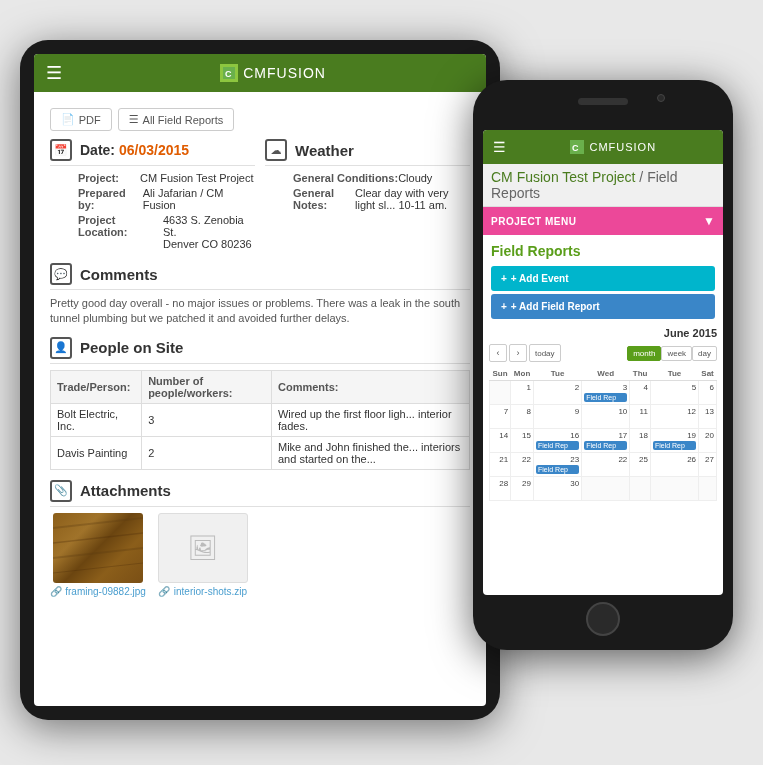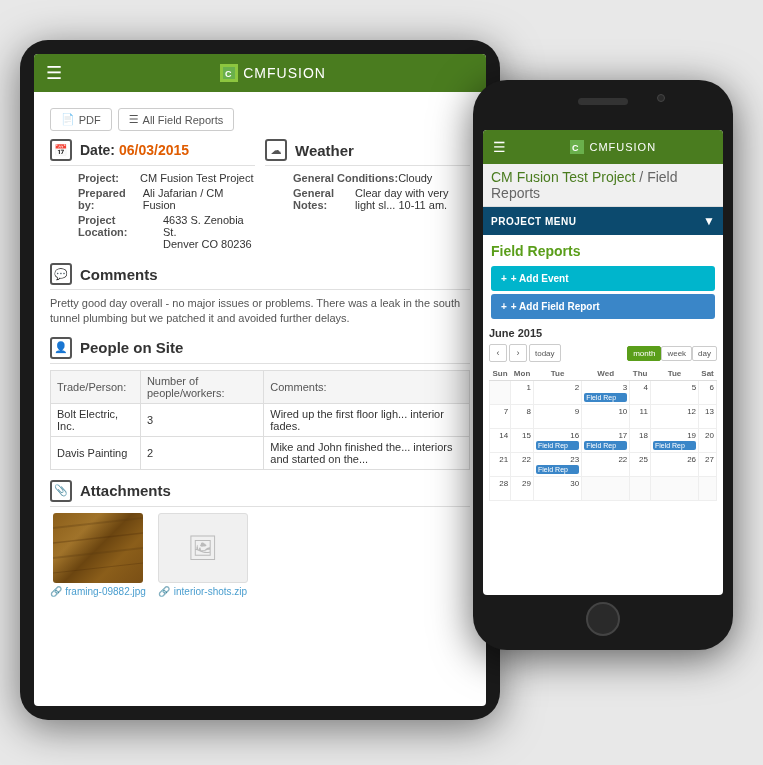--- a/index.html
+++ b/index.html
@@ -179,21 +179,21 @@
       width: 100%;
       border-collapse: collapse;
       font-size: 11px;
       margin-bottom: 10px;
     }
     .people-table th {
       background: #f5f5f5;
       border: 1px solid #ddd;
       padding: 4px 6px;
       text-align: left;
-      font-weight: normal;
+      font-weight: bold;
       color: #555;
     }
     .people-table td {
       border: 1px solid #ddd;
       padding: 4px 6px;
       color: #333;
     }
 
     .attachments-area {
       display: flex;
@@ -287,21 +287,21 @@
       font-size: 10px;
     }
     .phone-breadcrumb {
       background: #f0f0f0;
       padding: 5px 8px;
       font-size: 14px;
       color: #666;
       border-bottom: 1px solid #ddd;
     }
     .phone-menu-bar {
-      background: #0c4a6e;
+      background: #ec4899;
       padding: 7px 8px;
       display: flex;
       align-items: center;
       justify-content: space-between;
     }
     .phone-menu-label {
       color: white;
       font-size: 10px;
       font-weight: bold;
       letter-spacing: 0.5px;
@@ -341,21 +341,21 @@
       align-items: center;
       gap: 4px;
       cursor: pointer;
     }
 
     
     .calendar-container {
       padding: 0 6px 8px 6px;
     }
     .calendar-month-title {
-      text-align: left;
+      text-align: right;
       font-size: 11px;
       font-weight: bold;
       color: #333;
       margin-bottom: 5px;
     }
     .calendar-nav {
       display: flex;
       align-items: center;
       justify-content: space-between;
       margin-bottom: 5px;

